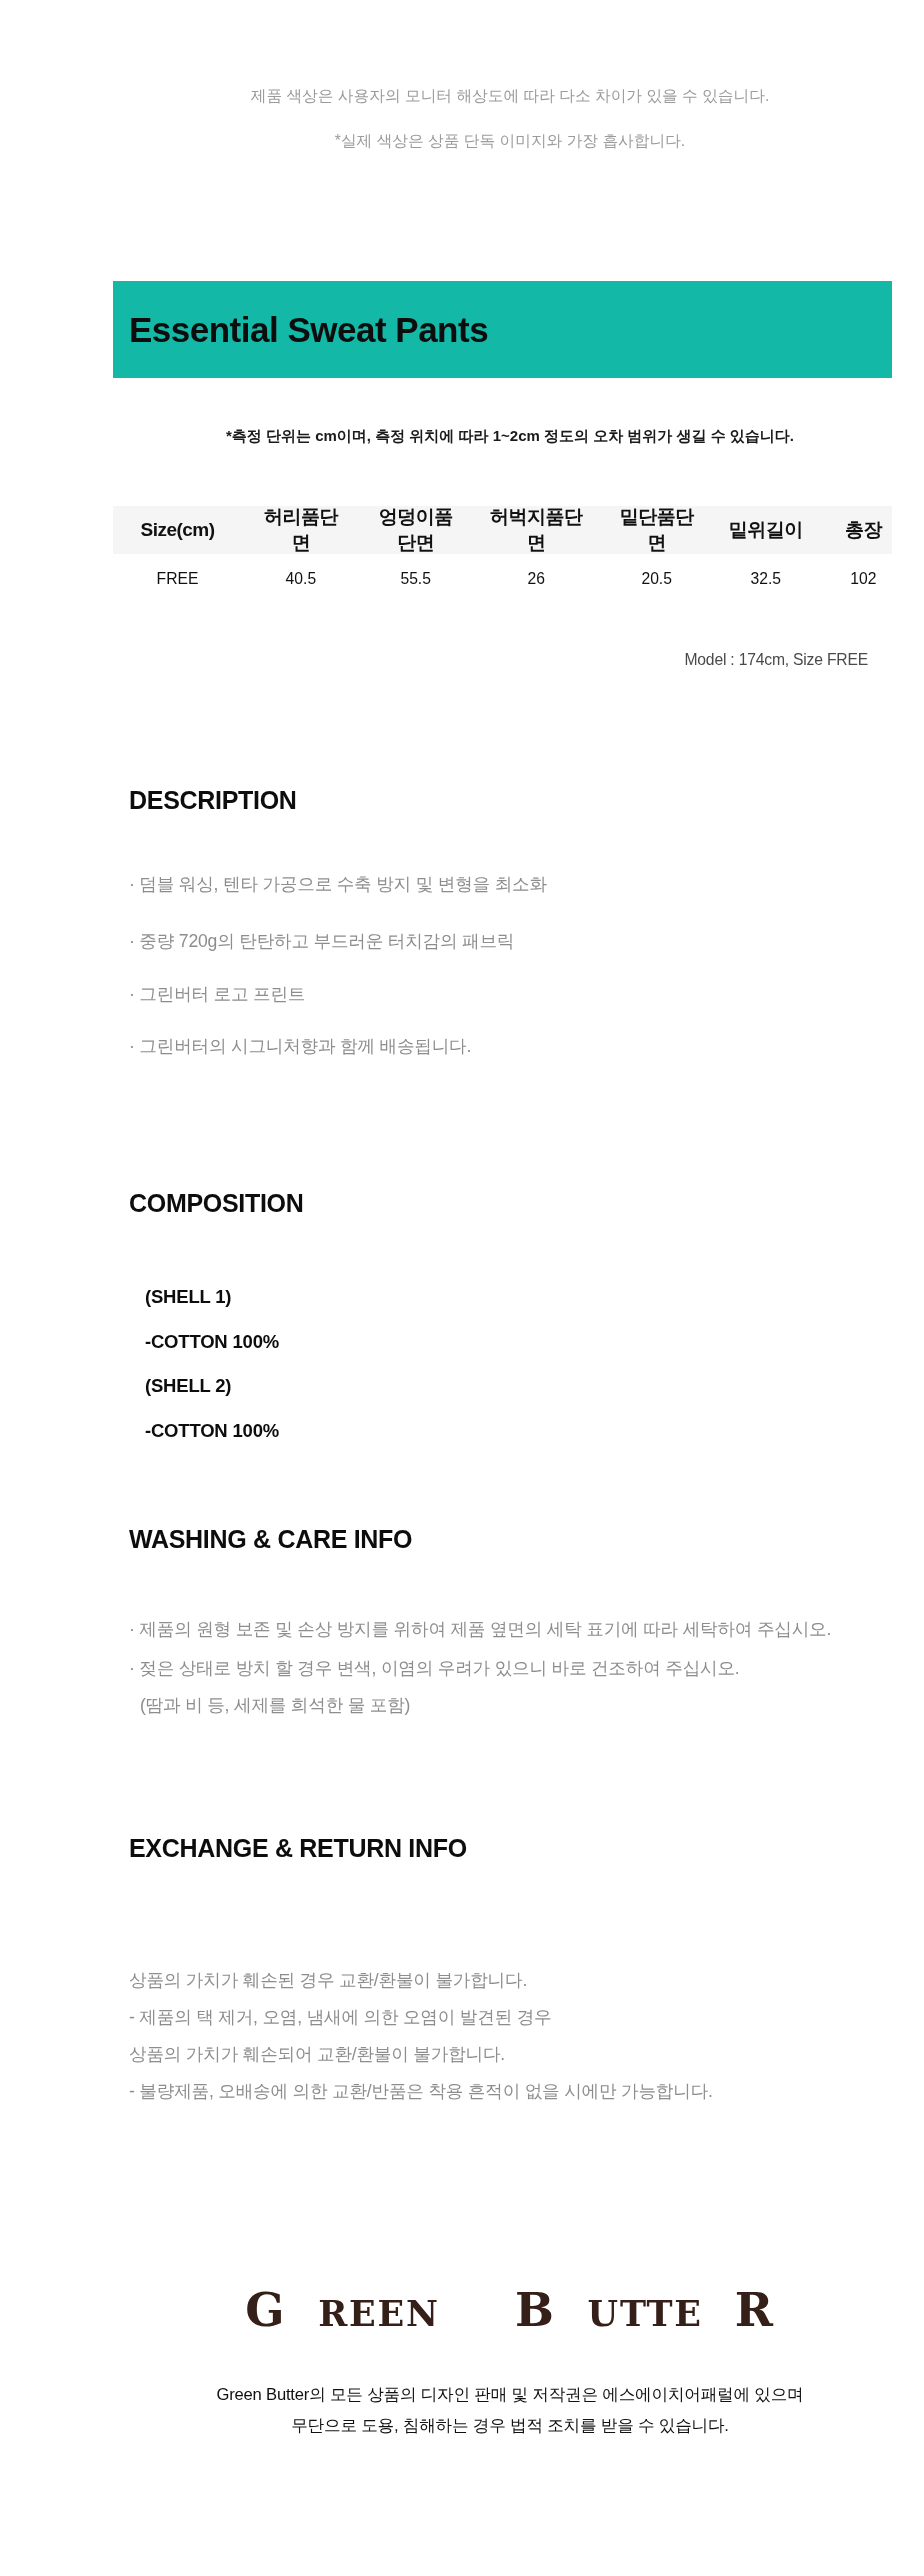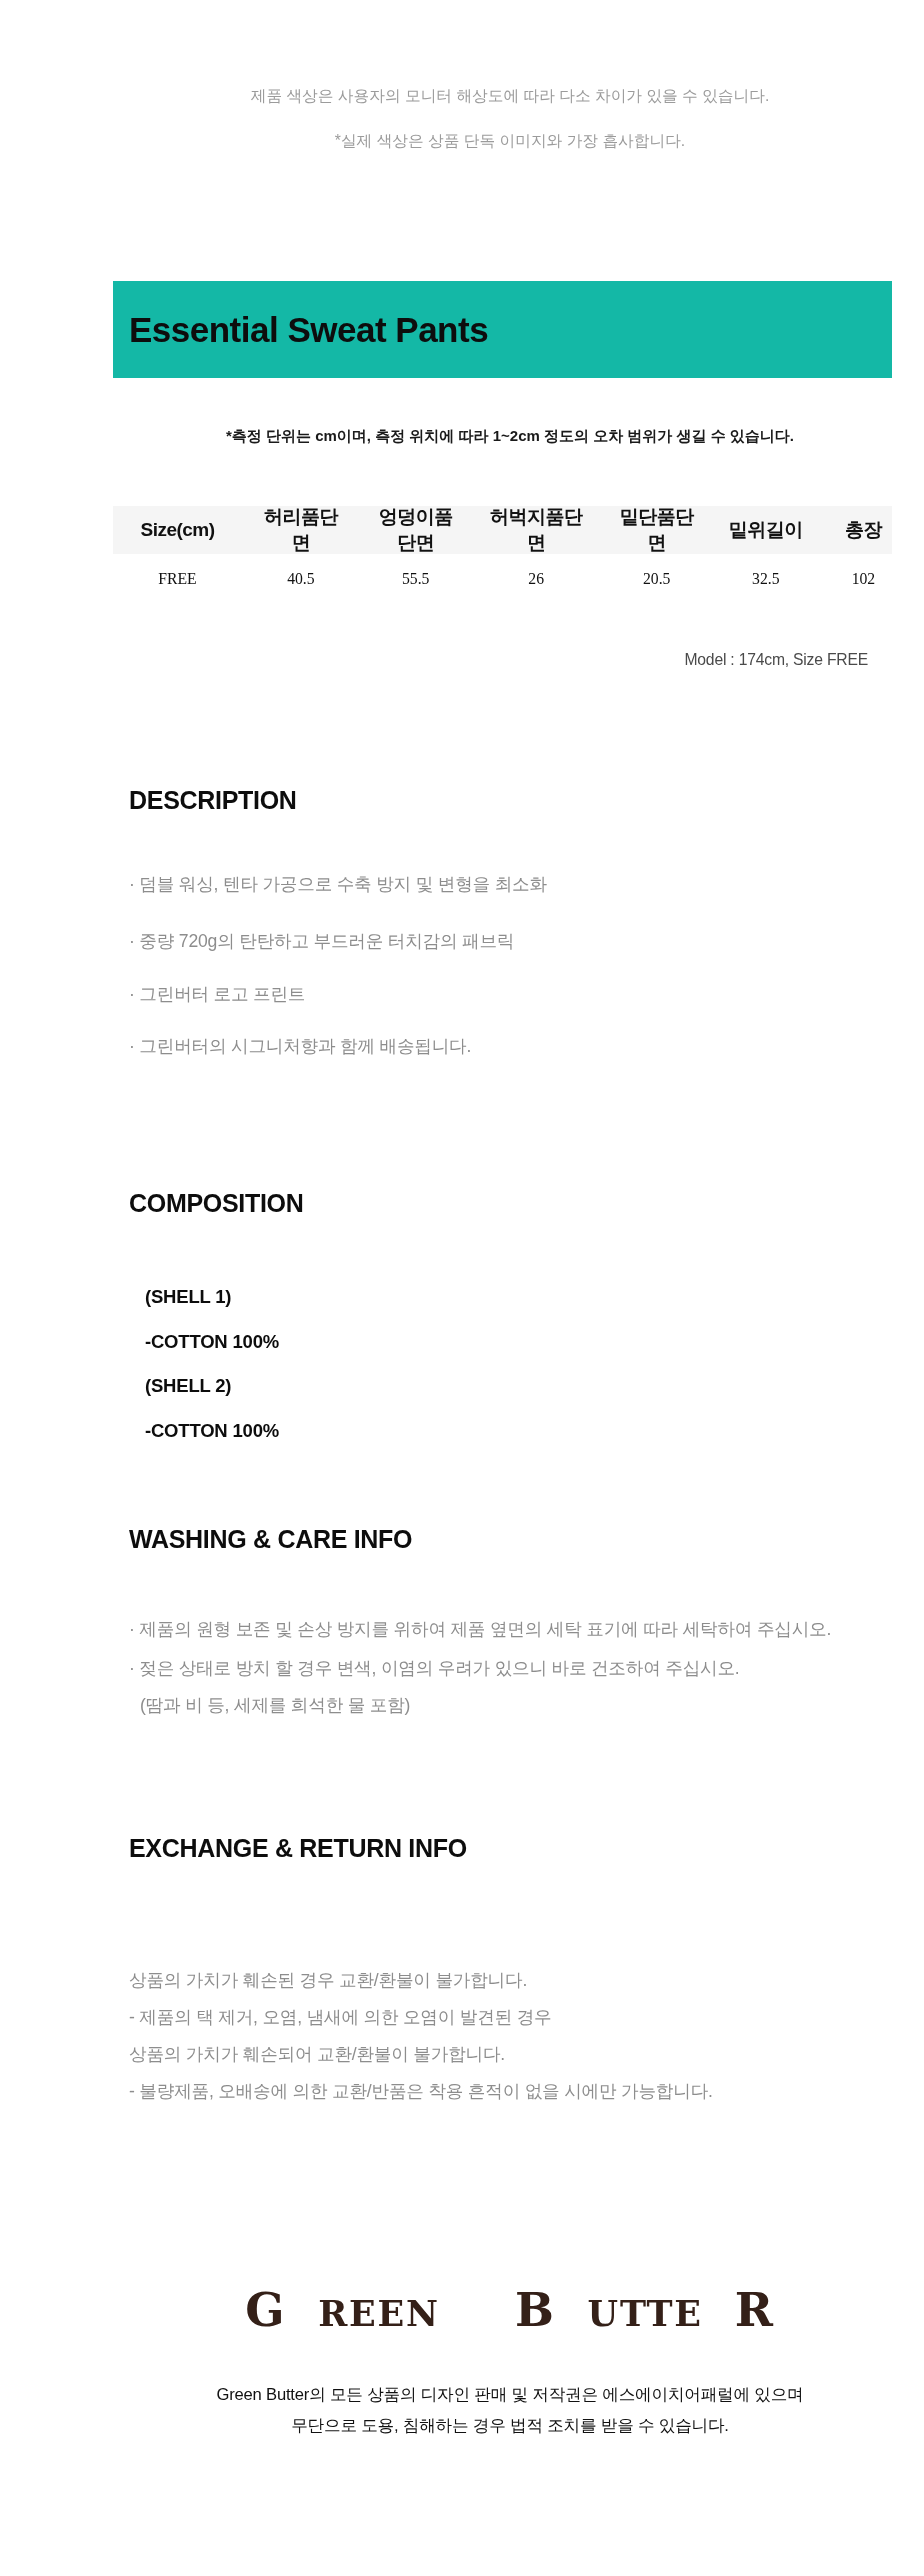--- a/index.html
+++ b/index.html
@@ -49,21 +49,21 @@
     color: #1a1a1a;
     line-height: 22px;
   }
 
   
   .size-table-header, .size-table-row {
     left: 65px; width: 795px; height: 48px;
     display: flex; align-items: center;
   }
   .size-table-header { top: 458px; background: #f5f5f5; }
-  .size-table-row { top: 507px; background: #ffffff; font-family: Liberation Serif, serif; }
+  .size-table-row { top: 507px; background: #ffffff; }
   .size-table-header .cell, .size-table-row .cell {
     text-align: center;
     font-size: 19px;
     color: #111;
   }
   .size-table-header .cell { font-weight: bold; letter-spacing: -0.5px; }
   .size-table-row .cell { font-size: 15.7px; }
   .c1 { width: 17%; } .c2 { width: 15%; } .c3 { width: 14%; }
   .c4 { width: 17%; } .c5 { width: 14%; } .c6 { width: 13%; } .c7 { width: 10%; }
 

